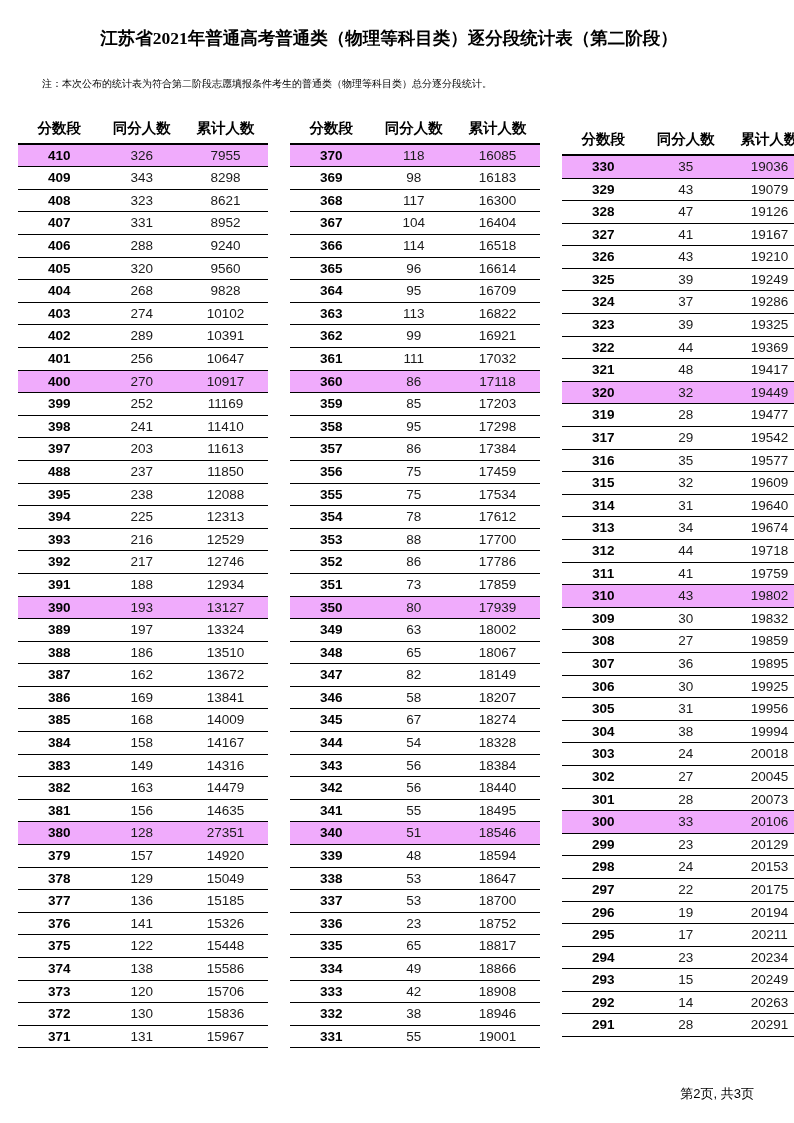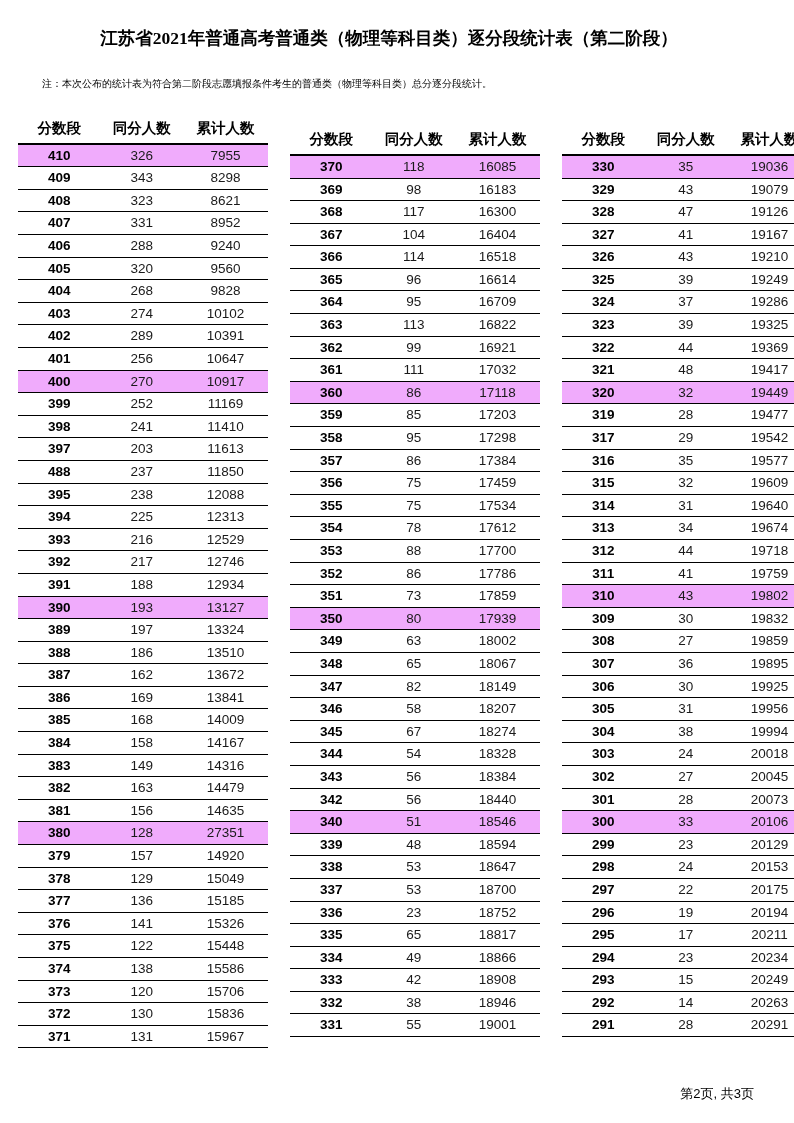--- a/index.html
+++ b/index.html
@@ -485,20 +485,25 @@
             <tr class="row">
               <td class="c-score">343</td>
               <td class="c-same">56</td>
               <td class="c-cum">18384</td>
             </tr>
             <tr class="row">
               <td class="c-score">342</td>
               <td class="c-same">56</td>
               <td class="c-cum">18440</td>
             </tr>
+            <tr class="row">
+              <td class="c-score">341</td>
+              <td class="c-same">55</td>
+              <td class="c-cum">18495</td>
+            </tr>
             <tr class="row hl">
               <td class="c-score">340</td>
               <td class="c-same">51</td>
               <td class="c-cum">18546</td>
             </tr>
             <tr class="row">
               <td class="c-score">339</td>
               <td class="c-same">48</td>
               <td class="c-cum">18594</td>
             </tr>

